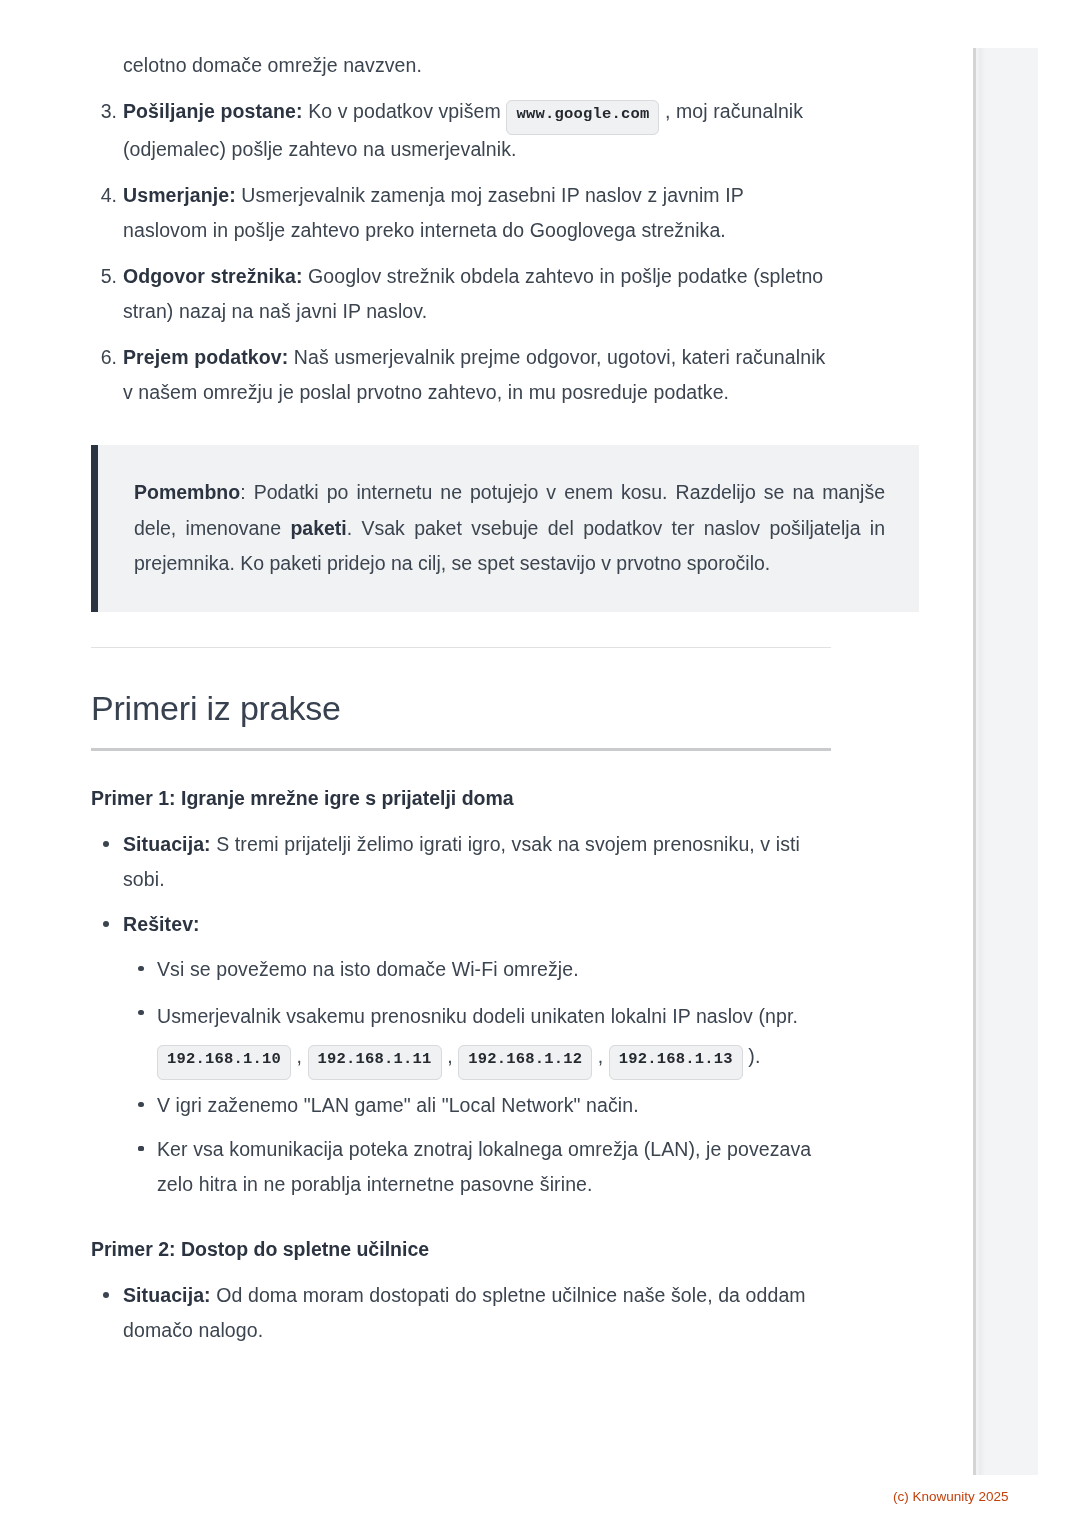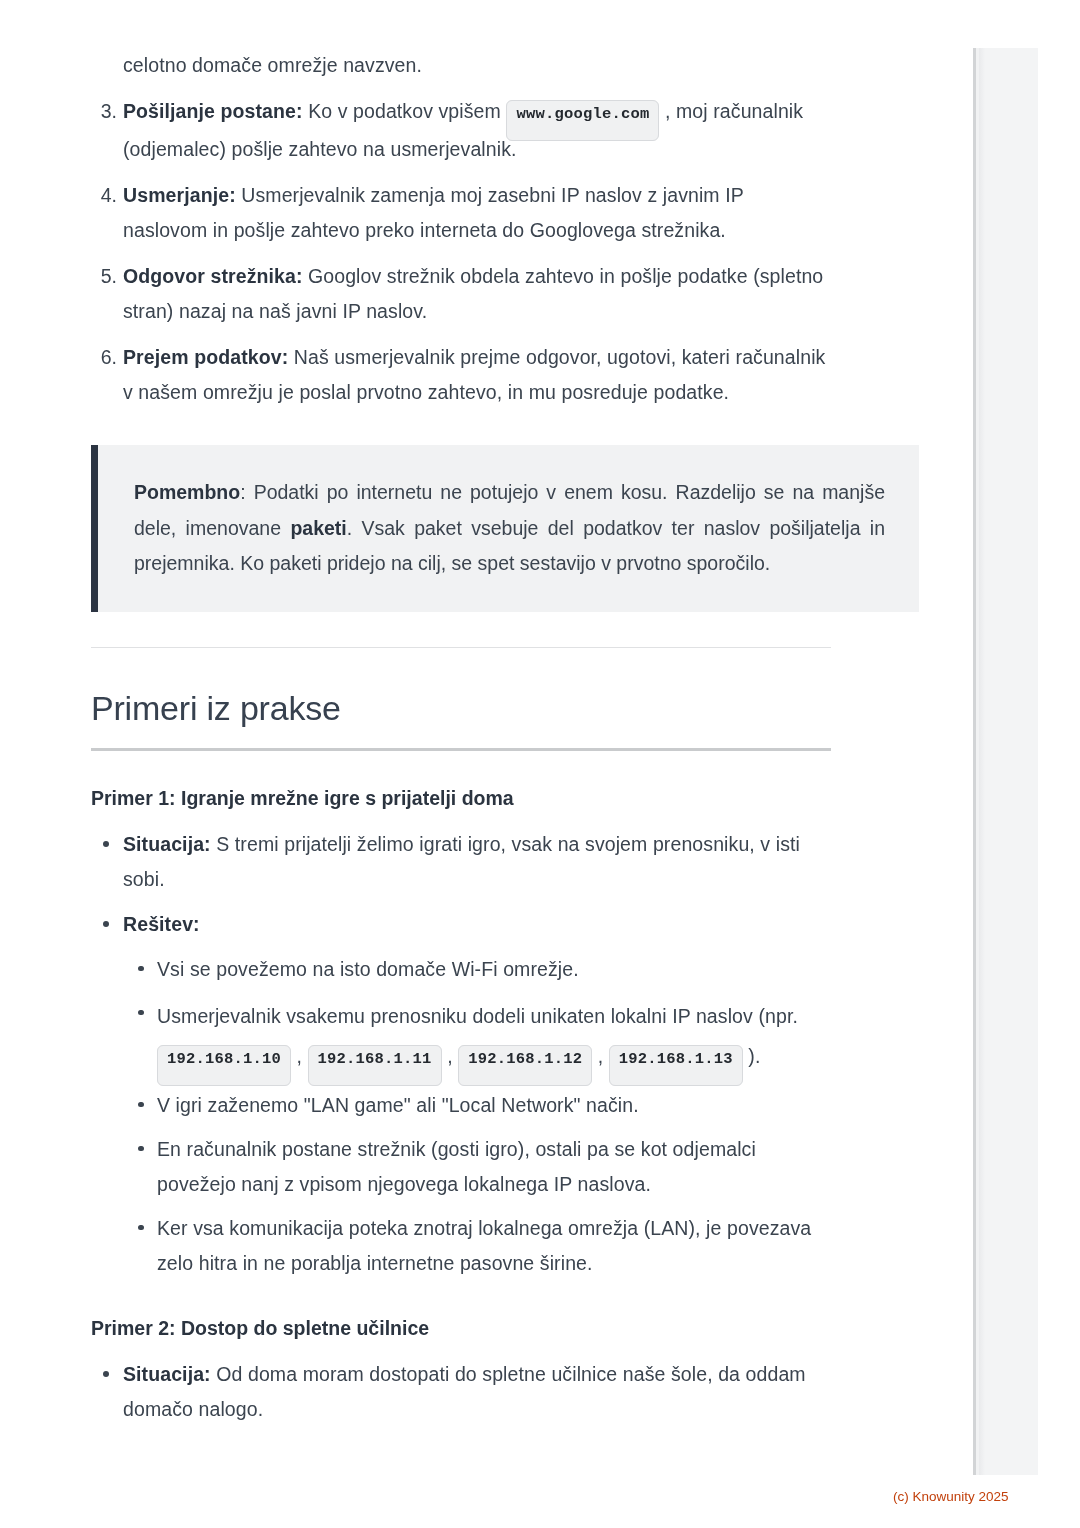--- a/index.html
+++ b/index.html
@@ -81,21 +81,21 @@
   }
 
   
   code.chip {
     font-family: "Liberation Mono", monospace;
     font-size: 15.5px;
     font-weight: 700;
     background: #f0f1f2;
     border: 1px solid #d8dadd;
     border-radius: 6px;
-    padding: 4px 9px 17px 9px;
+    padding: 4px 9px 11px 9px;
     color: #24292f;
     white-space: nowrap;
     letter-spacing: .2px;
   }
 
   
   .callout {
     margin-top: 35px;
     background: #f1f2f3;
     border-left: 7px solid #2b3442;
@@ -260,21 +260,20 @@
           <span class="li-text chip-line"><span>Usmerjevalnik vsakemu prenosniku dodeli unikaten lokalni IP naslov (npr. </span><code class="chip">192.168.1.10</code><span>&nbsp;, </span><code class="chip">192.168.1.11</code><span>&nbsp;, </span><code class="chip">192.168.1.12</code><span>&nbsp;, </span><code class="chip">192.168.1.13</code><span> ).</span></span>
         </li>
 
         <li>
           <span class="dot"></span>
           <span class="li-text">V igri zaženemo "LAN game" ali "Local Network" način.</span>
         </li>
 
         <li>
           <span class="dot"></span>
-          <span class="li-text">En računalnik postane strežnik (gosti igro), ostali pa se kot odjemalci povežejo nanj z vpisom njegovega lokalnega IP naslova.</span>
         </li>
 
         <li>
           <span class="dot"></span>
           <span class="li-text">Ker vsa komunikacija poteka znotraj lokalnega omrežja (LAN), je povezava zelo hitra in ne porablja internetne pasovne širine.</span>
         </li>
 
       </ul>
     </li>
   </ul>

